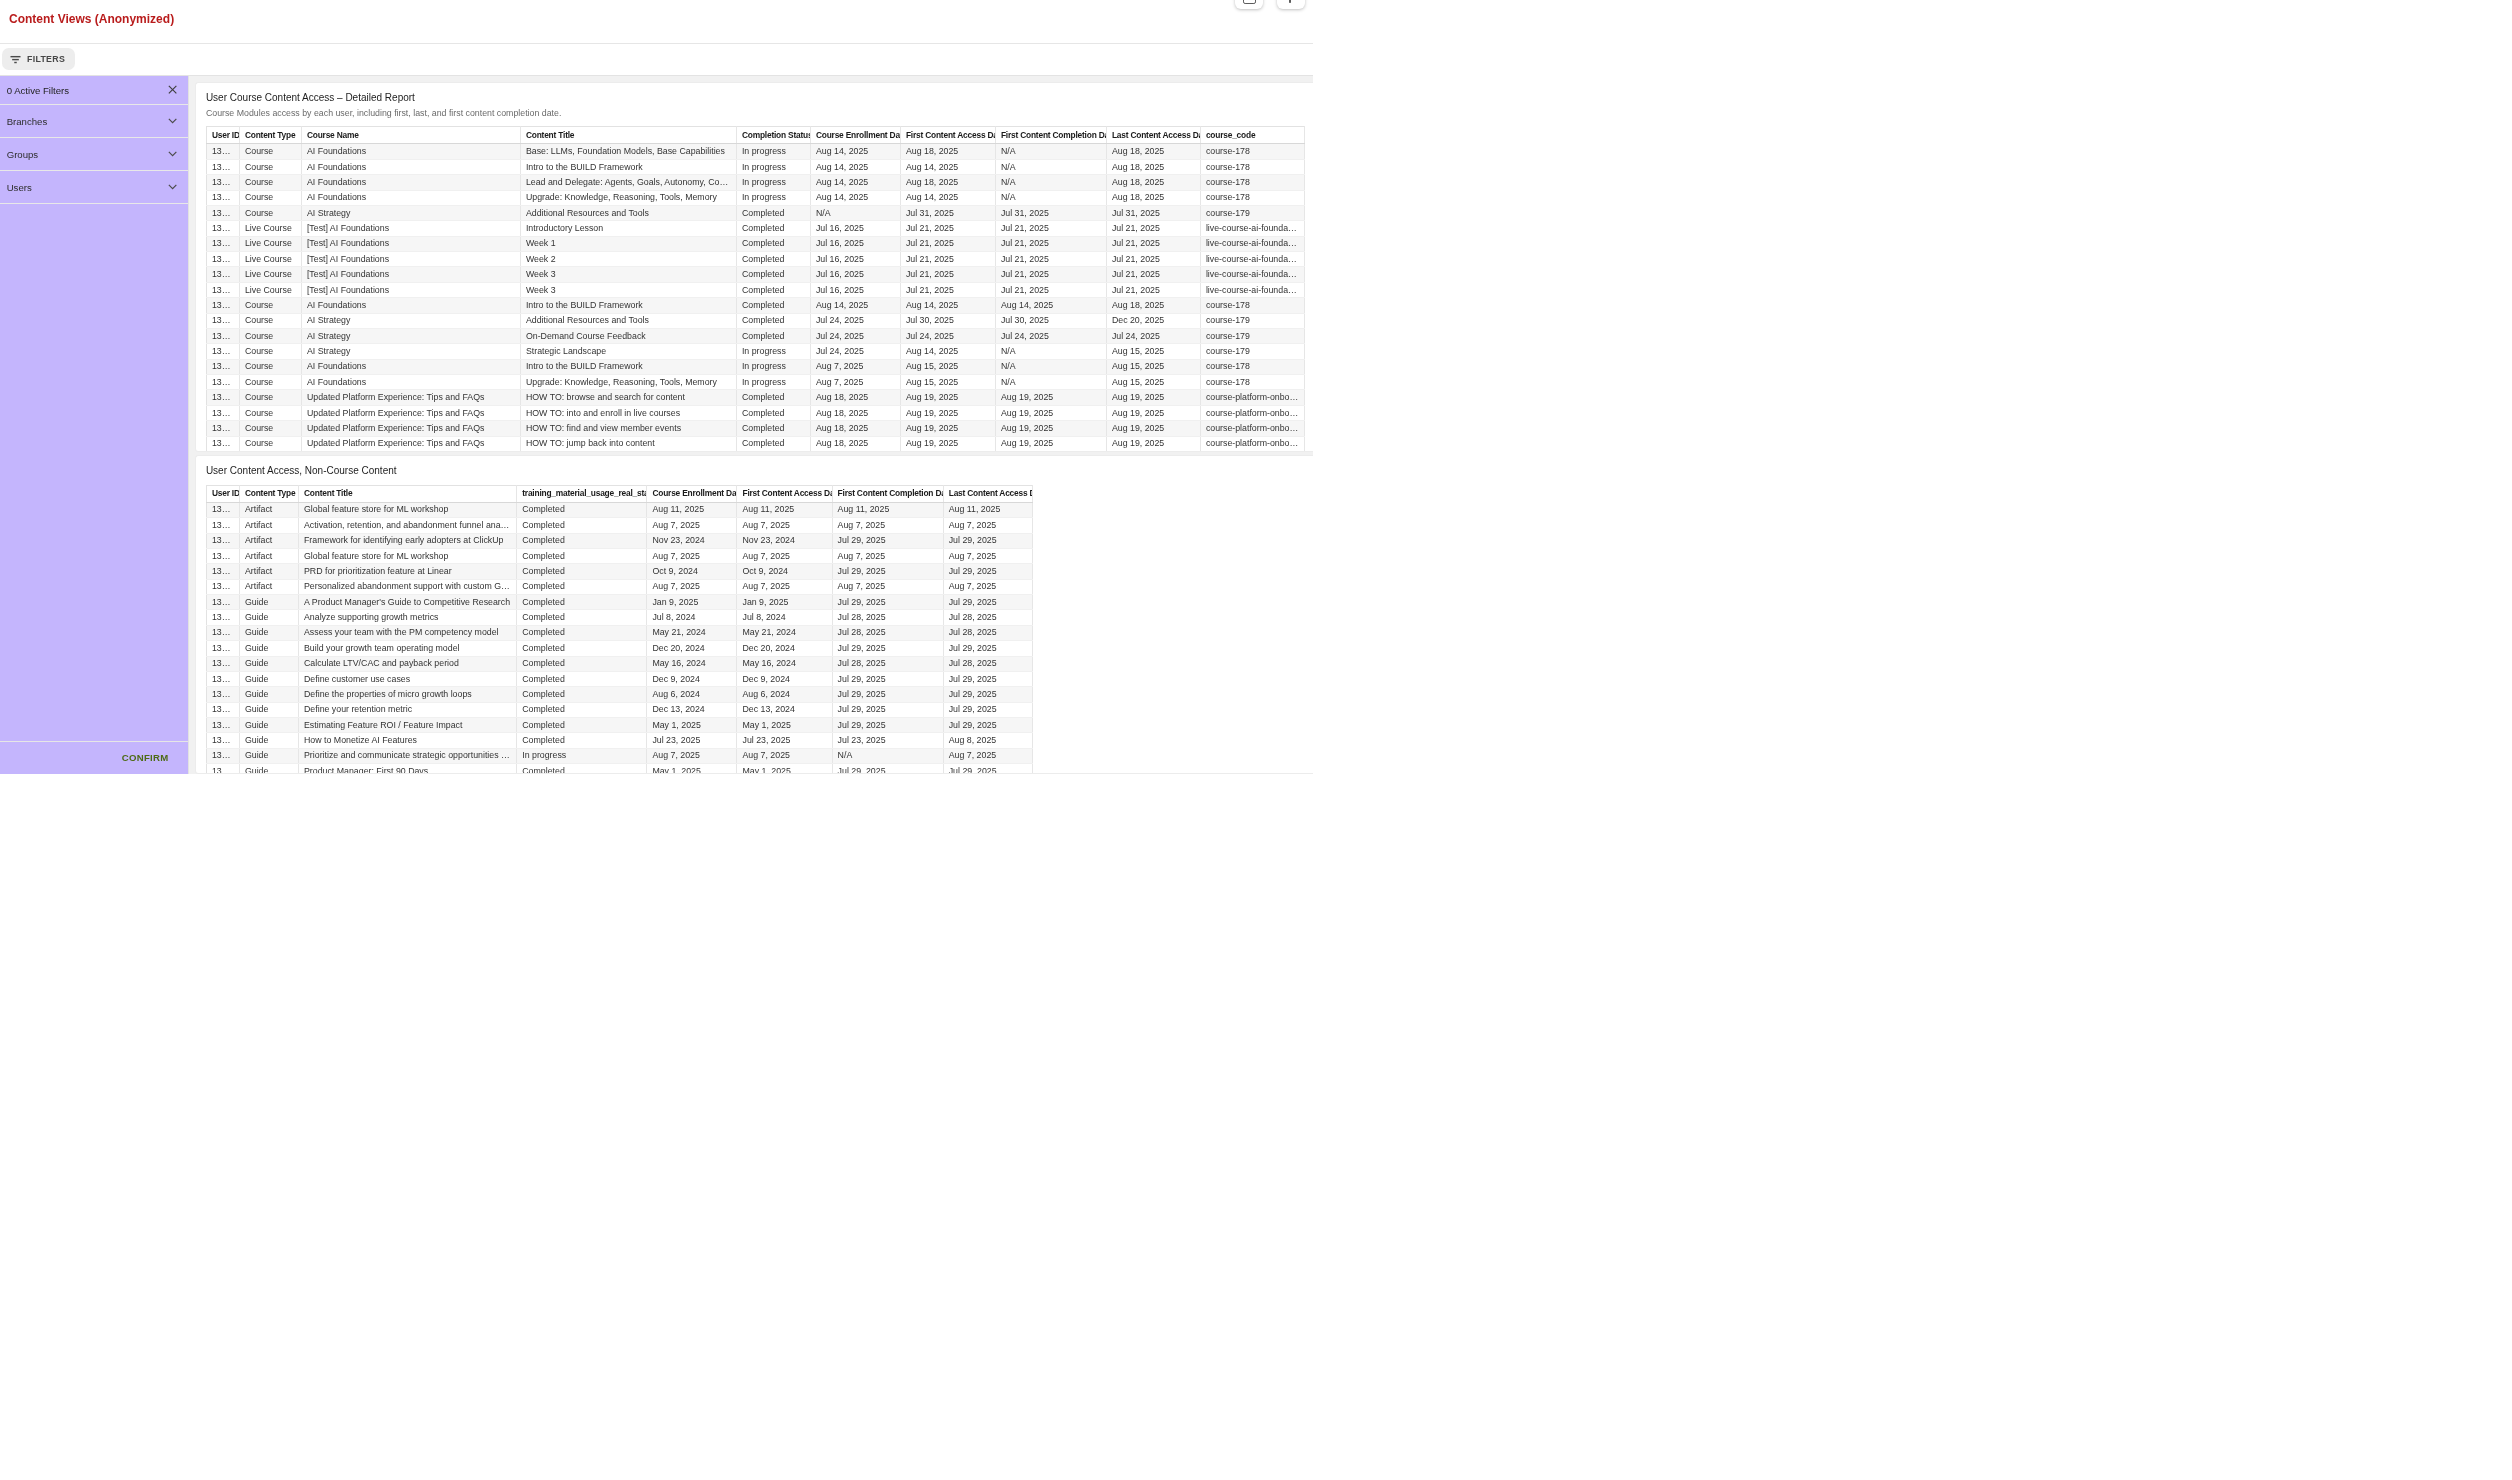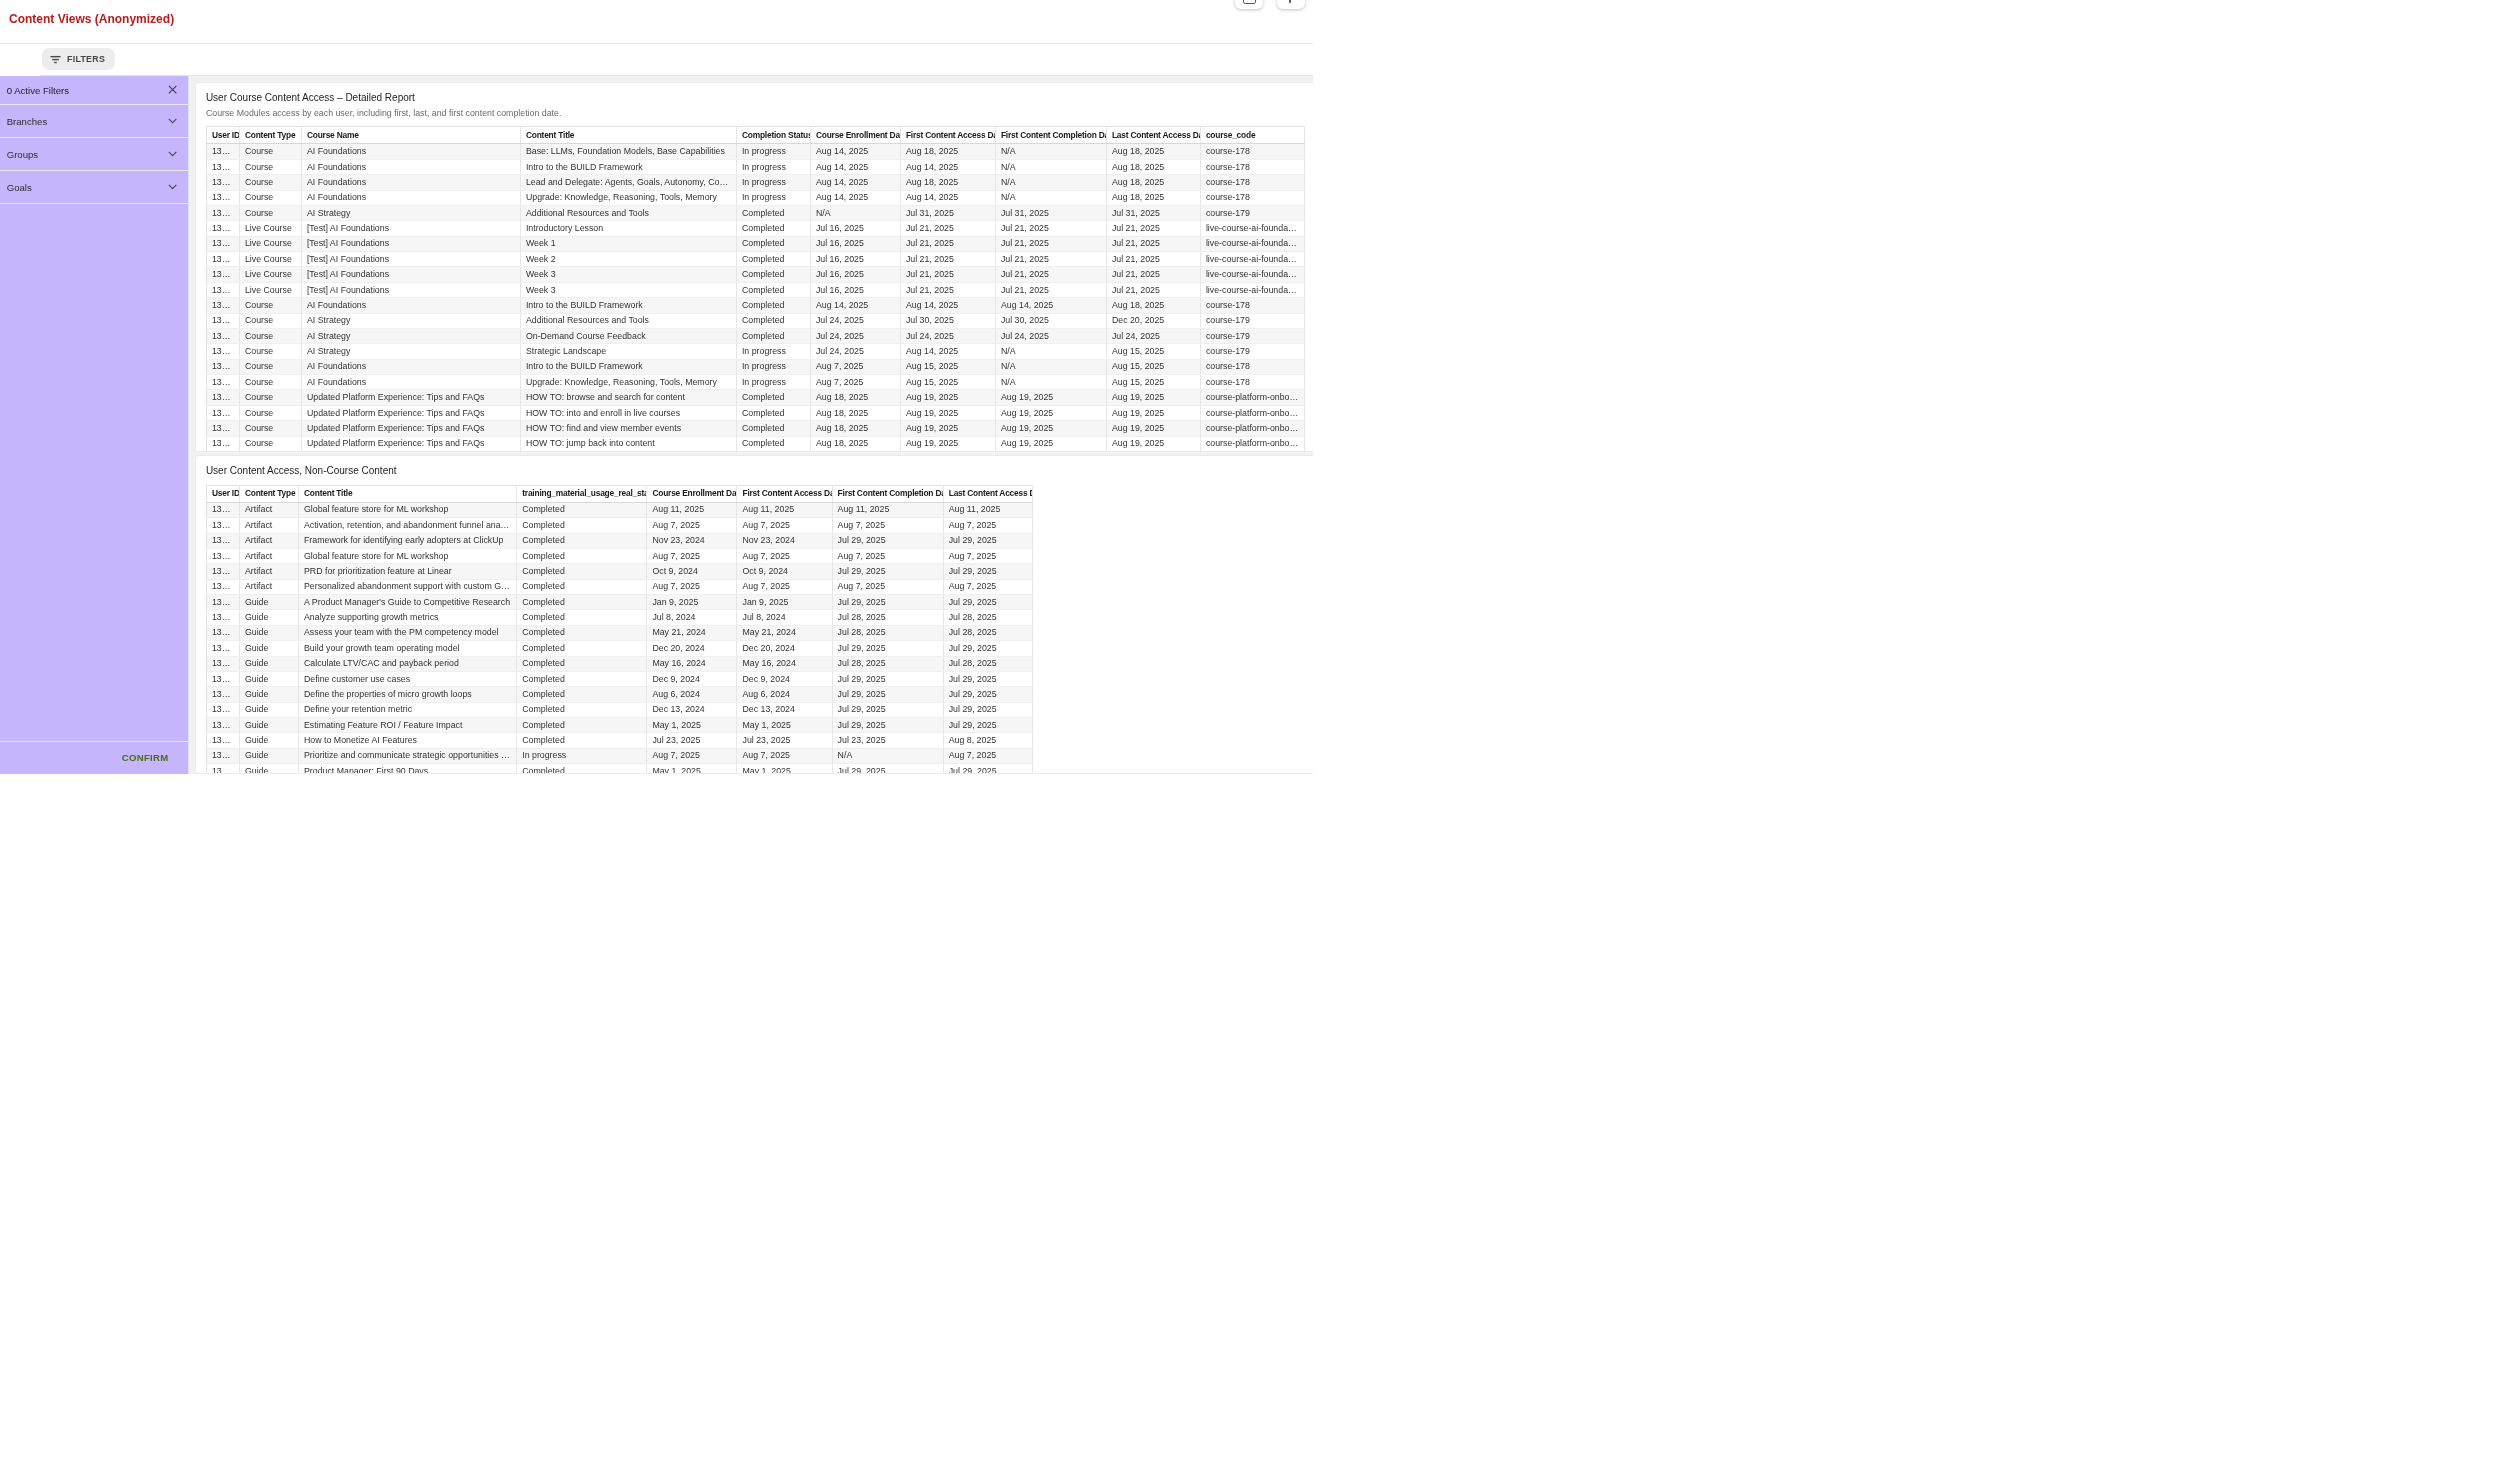--- a/index.html
+++ b/index.html
@@ -15,21 +15,21 @@
   .app-header{height:43px;position:relative;border-bottom:0.8px solid #e6e6e6;flex:none;}
   .page-title{position:absolute;left:9px;top:11.7px;font-size:12px;font-weight:700;color:#b91c1c;}
   .top-btn{position:absolute;top:-16px;width:28px;height:25px;border:none;border-radius:5.9px;
     background:#fff;box-shadow:0 0.8px 3.3px rgba(0,0,0,.25);cursor:pointer;overflow:hidden;}
   .top-btn.b1{right:50px;}
   .top-btn.b2{right:8.4px;}
   .printer-icon{position:absolute;left:7.5px;top:11.7px;width:11px;height:6.7px;border:1.3px solid #5c5c5c;border-radius:2.1px;}
   .share-icon{position:absolute;left:12.6px;top:11px;width:2px;height:7.5px;background:#5c5c5c;border-radius:0.8px;}
 
   
-  .toolbar{height:31px;position:relative;border-bottom:0.8px solid #e3e3e3;flex:none;margin-left:40px;}
+  .toolbar{height:31px;position:relative;border-bottom:0.8px solid #e3e3e3;flex:none;}
   .filters-btn{position:absolute;left:1.7px;top:4.2px;height:22px;padding:0 10px 0 8.4px;
     display:flex;align-items:center;gap:5.9px;background:#ededed;border:none;border-radius:6.7px;
     font-family:inherit;font-size:8.8px;font-weight:700;letter-spacing:0.3px;color:#474747;cursor:pointer;}
   .filter-icon{display:block;}
 
   
   .content{flex:1;display:flex;min-height:0;background:#f1f1f1;}
   .sidebar{width:188px;flex:none;background:#c4b5fd;border-right:0.8px solid #e2e2e2;
     display:flex;flex-direction:column;}
   .sb-row{display:flex;align-items:center;justify-content:space-between;
@@ -106,21 +106,21 @@
           <polyline points="1,1 5.5,5.5 10,1" fill="none" stroke="#4c4c4c" stroke-width="1.4"></polyline>
         </svg>
       </div>
       <div class="sb-row sb-sec">
         <span>Groups</span>
         <svg class="chev" width="9.2" height="5.9" viewBox="0 0 11 7">
           <polyline points="1,1 5.5,5.5 10,1" fill="none" stroke="#4c4c4c" stroke-width="1.4"></polyline>
         </svg>
       </div>
       <div class="sb-row sb-sec">
-        <span>Goals</span>
+        <span>Users</span>
         <svg class="chev" width="9.2" height="5.9" viewBox="0 0 11 7">
           <polyline points="1,1 5.5,5.5 10,1" fill="none" stroke="#4c4c4c" stroke-width="1.4"></polyline>
         </svg>
       </div>
       <div class="sb-spacer"></div>
       <div class="sb-confirm-row">
         <button class="confirm" style="color:#4e6b16;">CONFIRM</button>
       </div>
     </aside>
 

